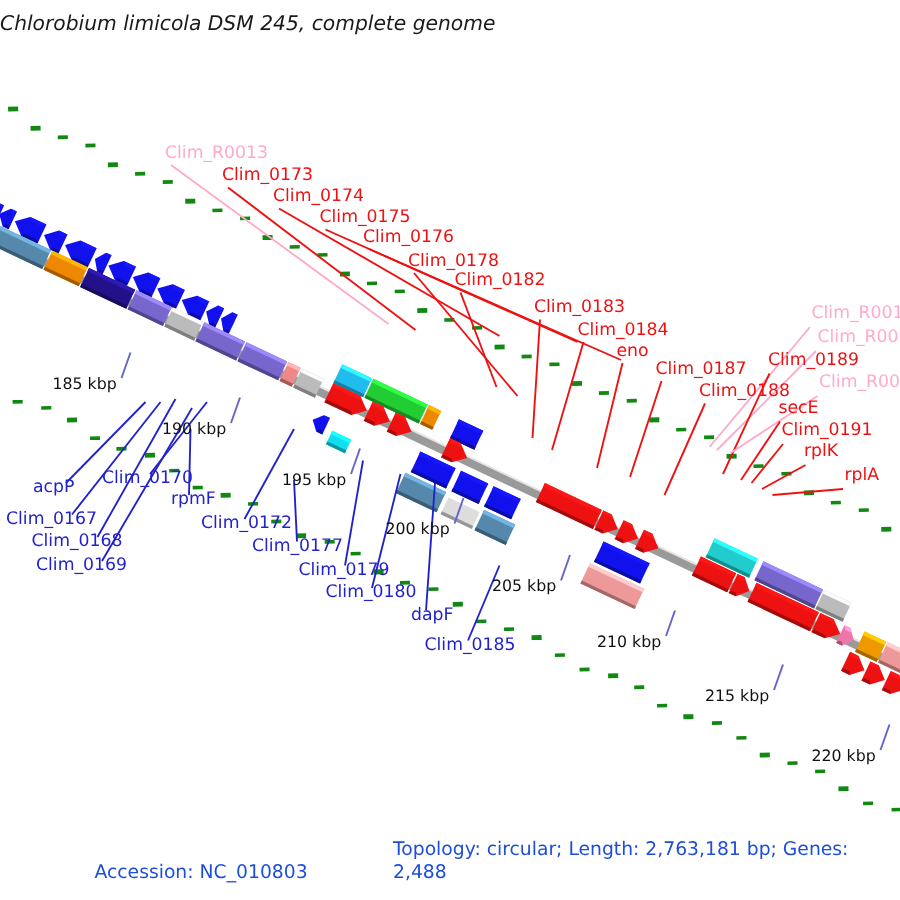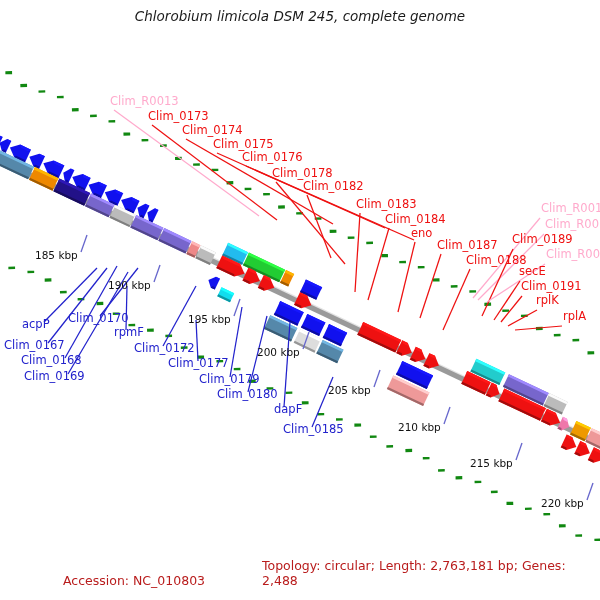--- a/index.html
+++ b/index.html
@@ -4,25 +4,25 @@
 <style>
   html,body{margin:0;padding:0;}
   body{
     width:600px;height:600px;background:#ffffff;
     font-family:"DejaVu Sans","Liberation Sans",sans-serif;
     overflow:hidden;position:relative;
   }
   #stage{position:absolute;left:0;top:0;width:600px;height:600px;}
   #svg{position:absolute;left:0;top:0;}
   .ttl{
-    position:absolute;width:600px;text-align:center;top:8px;left:0;
+    position:absolute;width:600px;top:8px;left:0;
     font-style:italic;font-size:13.5px;color:#1a1a1a;
     font-family:"DejaVu Sans","Liberation Sans",sans-serif;
   }
-  .foot{position:absolute;bottom:12px;font-size:12.5px;color:#b91c1c;}
+  .foot{position:absolute;bottom:12px;font-size:12.5px;color:#1d4ed8;}
   .foot.l{left:22px;margin-left:41px;}
   .foot.r{left:262px;}
   text{font-family:"DejaVu Sans","Liberation Sans",sans-serif;}
 </style>
 </head>
 <body>
 
 <div id="stage">
 
   <div class="ttl">Chlorobium limicola DSM 245, complete genome</div>

